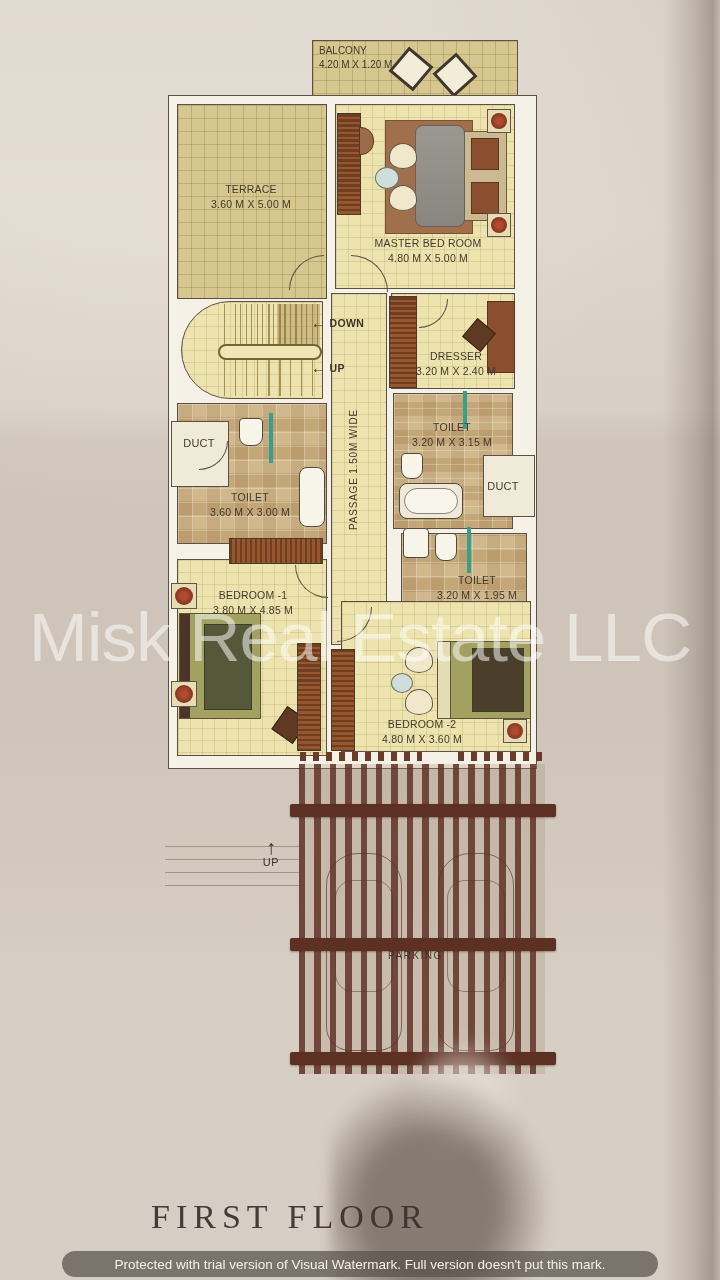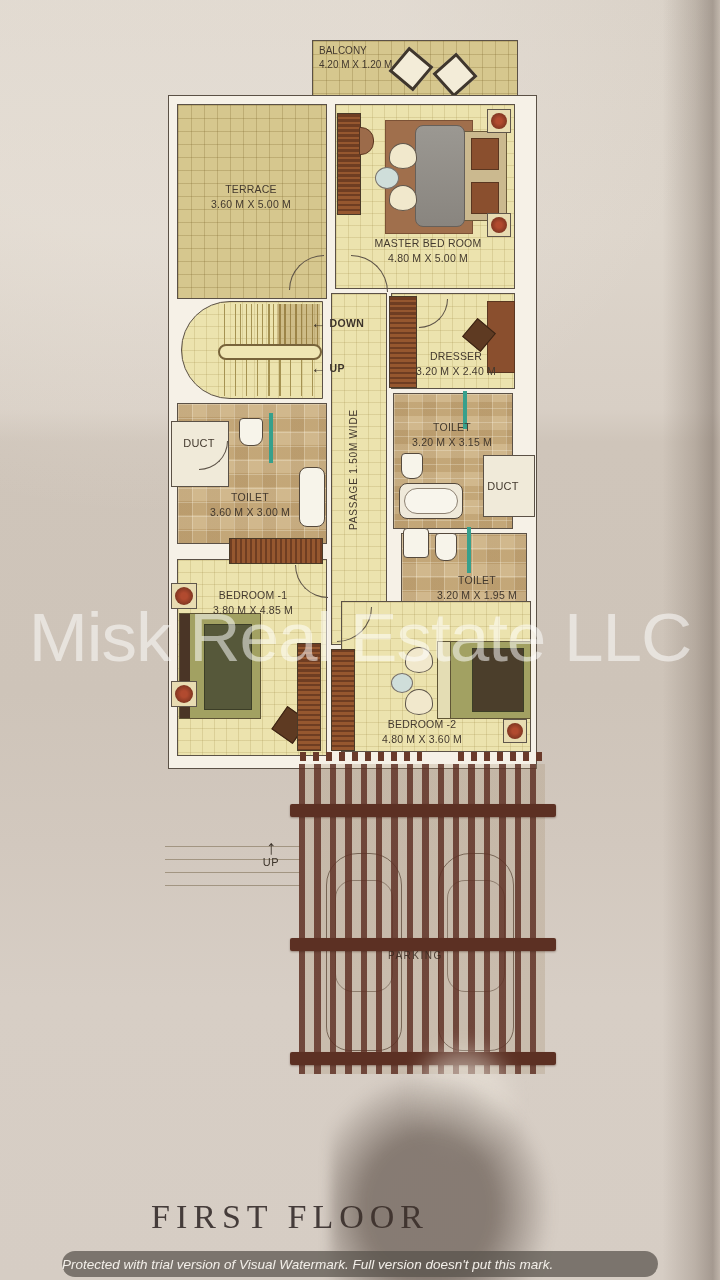--- a/index.html
+++ b/index.html
@@ -71,22 +71,22 @@
   .extstair{background-image:repeating-linear-gradient(180deg,#a29582 0 1.2px,rgba(0,0,0,0) 1.2px 13px);z-index:2;}
   .extarrow{z-index:3;color:#3c332a;text-align:center;}
   .extarrow .gl{font-size:20px;line-height:18px;display:block;}
   .extarrow .tx{font-size:11px;letter-spacing:0.5px;display:block;}
   
   .wm-center{left:0;top:598px;width:720px;z-index:50;color:rgba(255,255,255,0.52);
     font-size:69px;text-align:center;white-space:nowrap;transform:scaleX(1.03);letter-spacing:-1px;}
   .title{left:150px;top:1198px;width:280px;z-index:30;font-family:"Liberation Serif",serif;
     font-size:34px;letter-spacing:6px;color:#453c3a;text-align:center;}
   .wm-pill{left:62px;top:1251px;width:596px;height:26px;z-index:60;background:rgba(88,82,75,0.72);
-    border-radius:13px;display:flex;align-items:center;
-    color:#f3efe9;font-size:13.5px;white-space:nowrap;font-style:italic;}
+    border-radius:13px;display:flex;align-items:center;justify-content:center;
+    color:#f3efe9;font-size:13.5px;white-space:nowrap;}
   .shadow-dark{left:330px;top:1075px;width:220px;height:215px;z-index:40;pointer-events:none;
     background:radial-gradient(ellipse at 45% 62%,rgba(62,48,40,0.52) 0 38%,rgba(62,48,40,0) 72%);filter:blur(6px);}
   .shadow-stem{left:408px;top:1040px;width:110px;height:120px;z-index:39;pointer-events:none;
     background:radial-gradient(ellipse at 50% 50%,rgba(235,228,218,0.55) 0 40%,rgba(0,0,0,0) 75%);filter:blur(8px);}
 </style>
 </head>
 <body>
 
 <div class="abs tl-light"></div>
 

